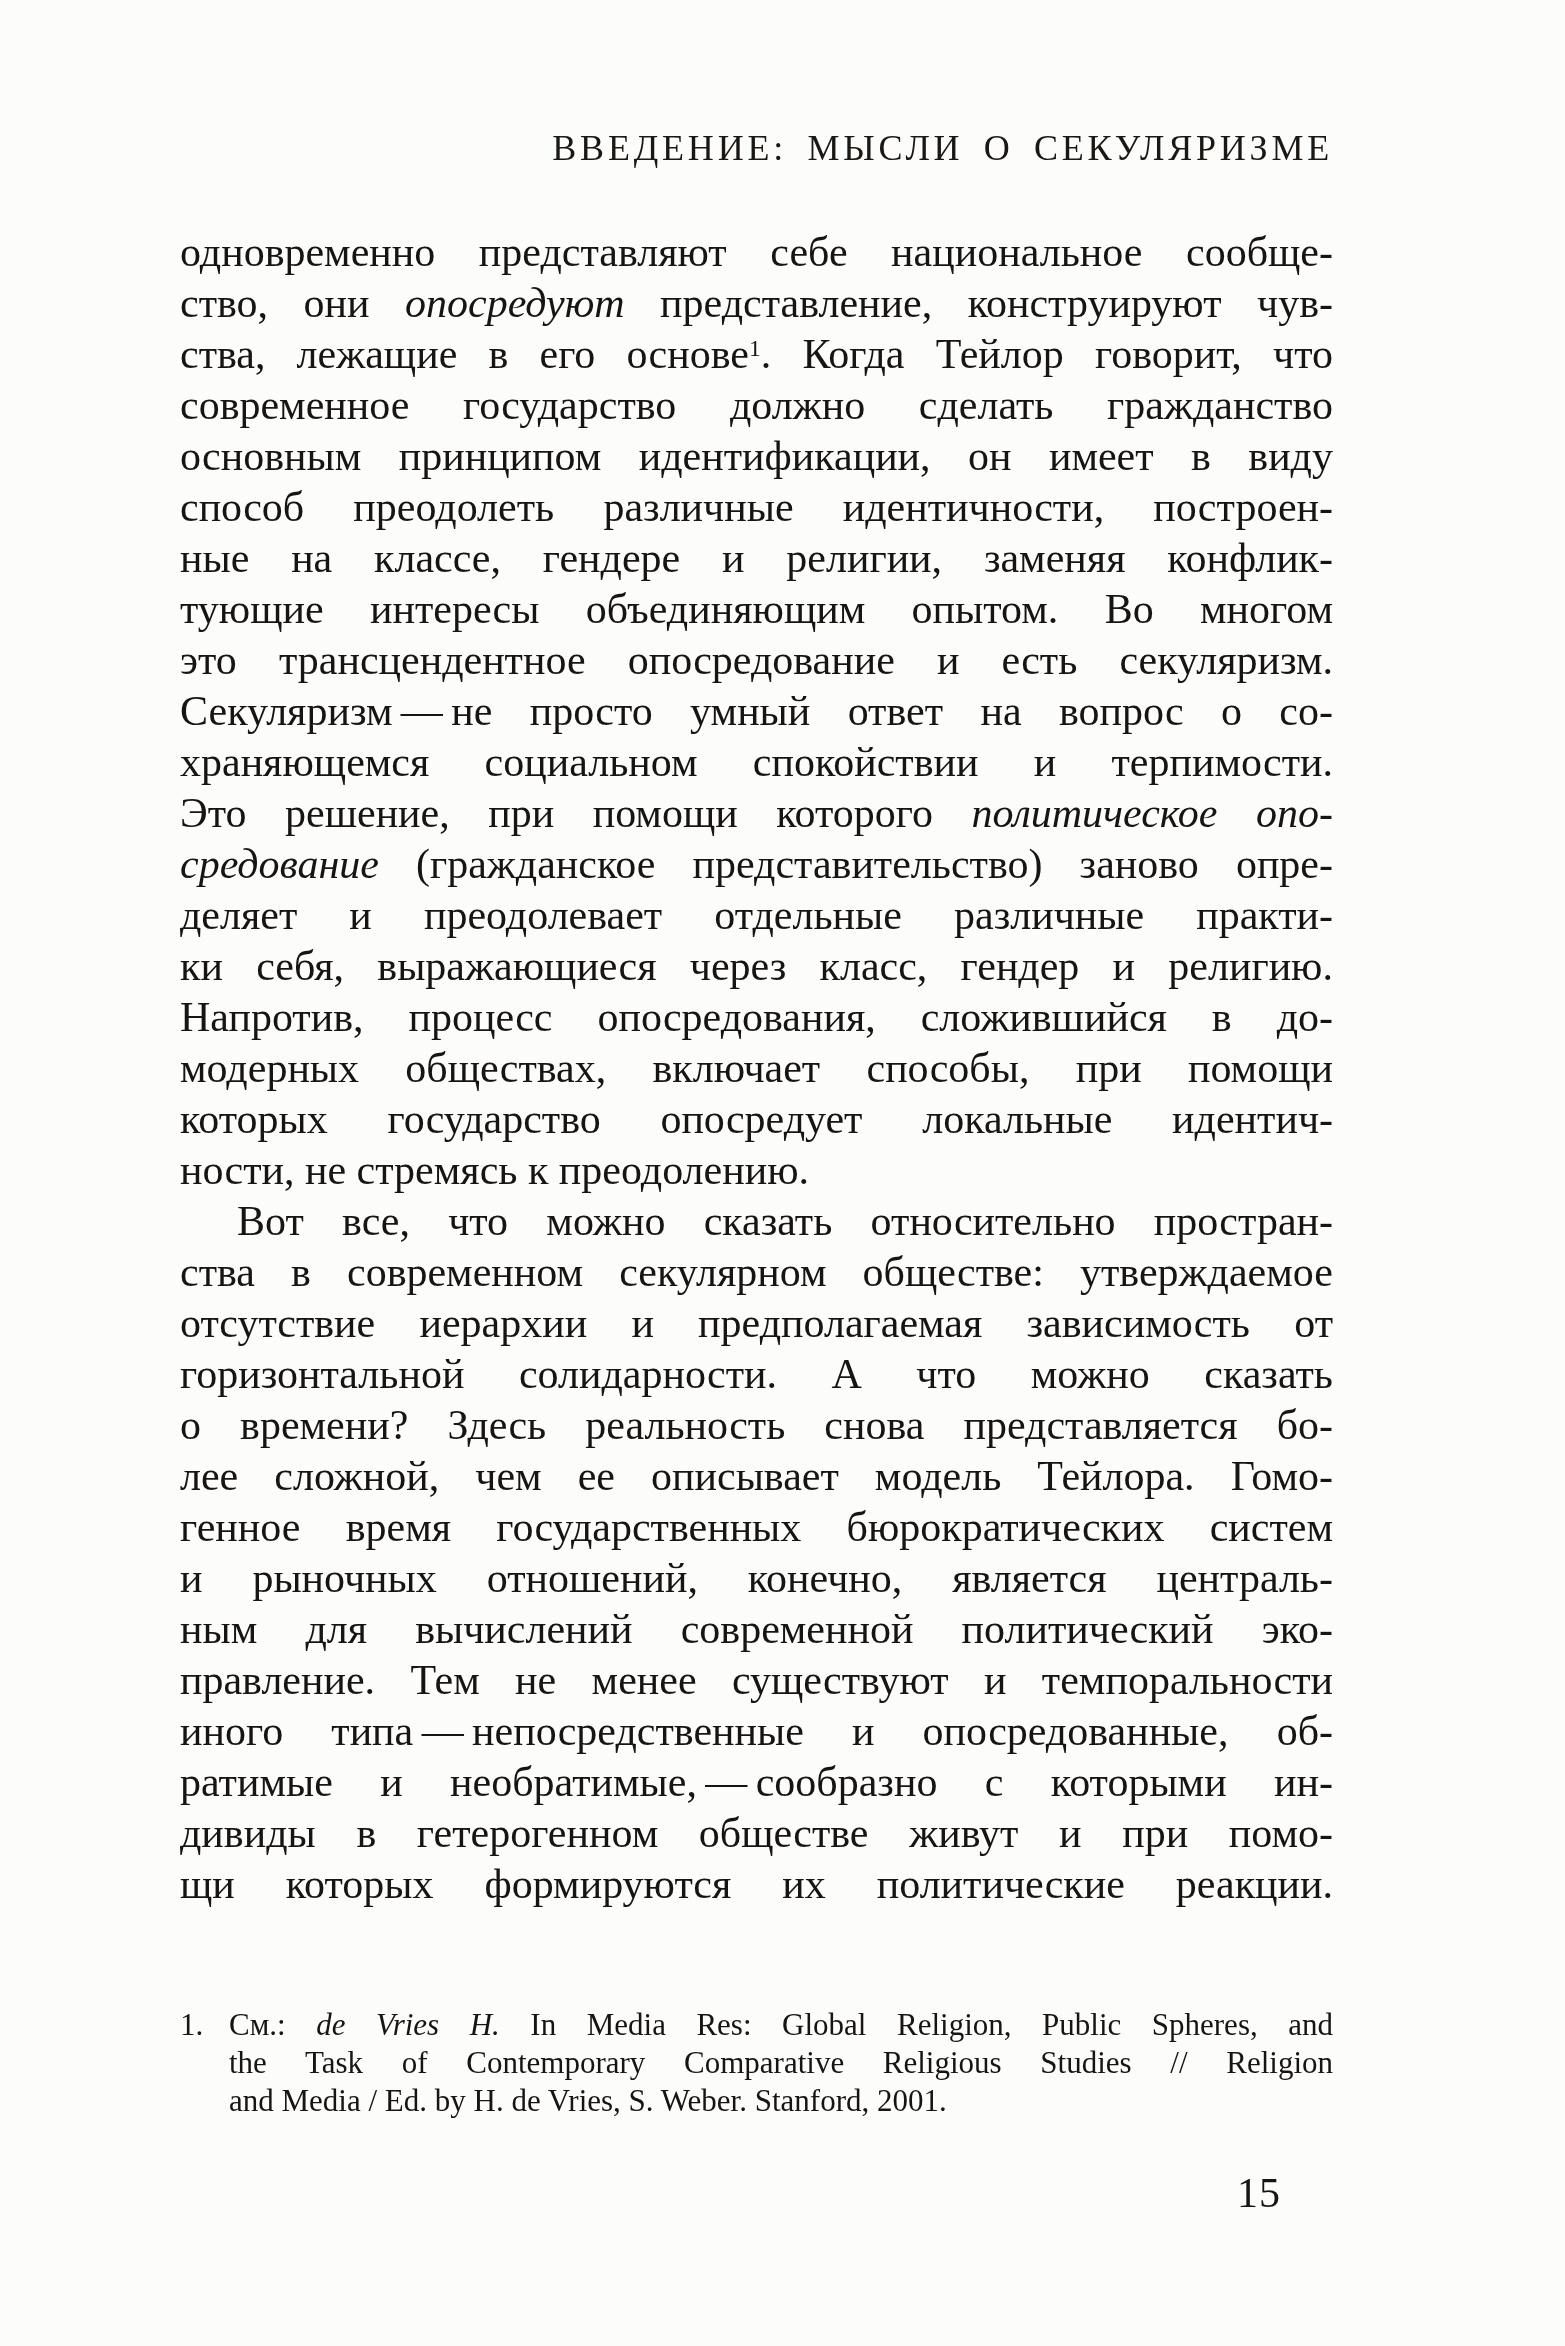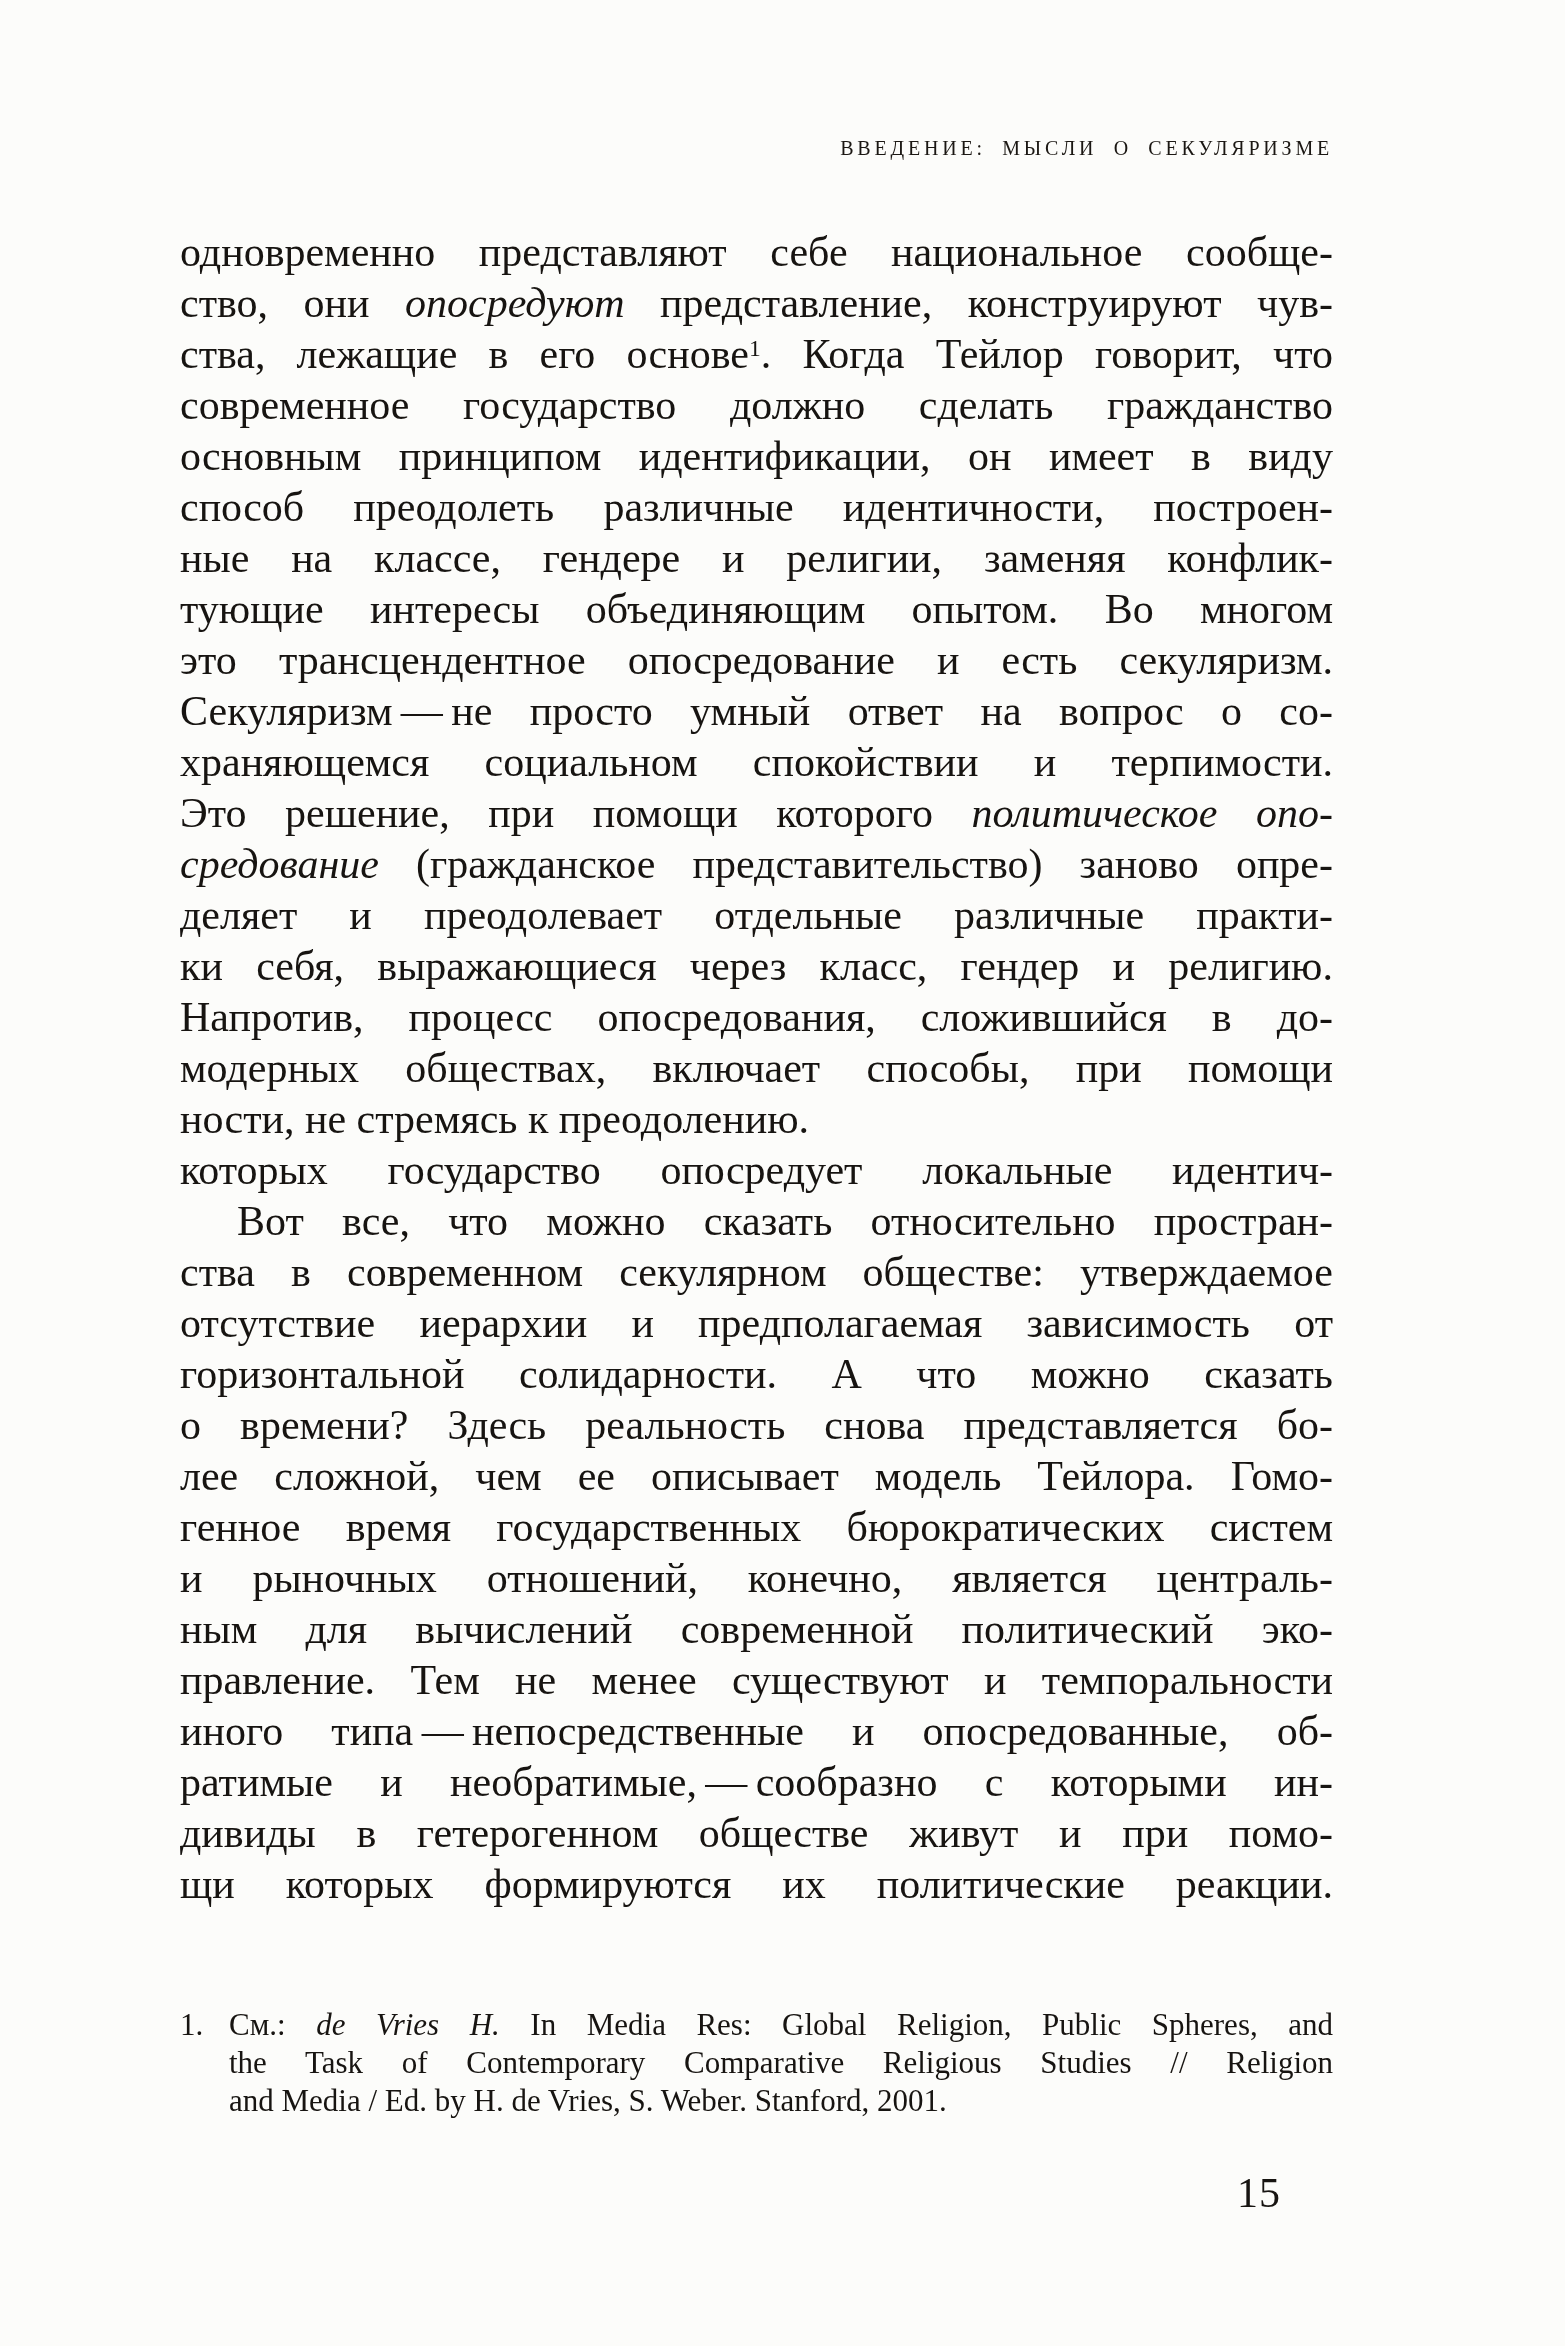--- a/index.html
+++ b/index.html
@@ -16,21 +16,21 @@
     color: #171411;
     font-family: "Liberation Serif", "DejaVu Serif", serif;
     overflow: hidden;
   }
   .running-header {
     position: absolute;
     top: 133px;
     left: 180px;
     width: 1153px;
     text-align: right;
-    font-size: 20px;
+    font-size: 36px;
     line-height: 30px;
     letter-spacing: 3.8px;
     word-spacing: 7.6px;
     color: #1b1713;
   }
   .body-text {
     position: absolute;
     top: 227px;
     left: 180px;
     width: 1153px;
@@ -102,22 +102,22 @@
       <div class="line"><span>тующие интересы объединяющим опытом. Во многом</span></div>
       <div class="line"><span>это трансцендентное опосредование и есть секуляризм.</span></div>
       <div class="line"><span>Секуляризм — не просто умный ответ на вопрос о со-</span></div>
       <div class="line"><span>храняющемся социальном спокойствии и терпимости.</span></div>
       <div class="line"><span>Это решение, при помощи которого </span><em>политическое опо-</em></div>
       <div class="line"><em>средование</em><span> (гражданское представительство) заново опре-</span></div>
       <div class="line"><span>деляет и преодолевает отдельные различные практи-</span></div>
       <div class="line"><span>ки себя, выражающиеся через класс, гендер и религию.</span></div>
       <div class="line"><span>Напротив,  процесс опосредования, сложившийся в до-</span></div>
       <div class="line"><span>модерных обществах, включает способы, при помощи</span></div>
+      <div class="line"><span>которых государство опосредует локальные идентич-</span></div>
       <div class="line flush"><span>ности, не стремясь к преодолению.</span></div>
-      <div class="line"><span>которых государство опосредует локальные идентич-</span></div>
       <div class="line indent"><span>Вот все, что можно сказать относительно простран-</span></div>
       <div class="line"><span>ства в современном секулярном обществе: утверждаемое</span></div>
       <div class="line"><span>отсутствие иерархии и предполагаемая зависимость от</span></div>
       <div class="line"><span>горизонтальной солидарности. А что можно сказать</span></div>
       <div class="line"><span>о времени? Здесь реальность снова представляется бо-</span></div>
       <div class="line"><span>лее сложной, чем ее описывает модель Тейлора. Гомо-</span></div>
       <div class="line"><span>генное время государственных бюрократических систем</span></div>
       <div class="line"><span>и рыночных отношений, конечно, является централь-</span></div>
       <div class="line"><span>ным для вычислений современной политический эко-</span></div>
       <div class="line"><span>правление. Тем не менее существуют и темпоральности</span></div>

